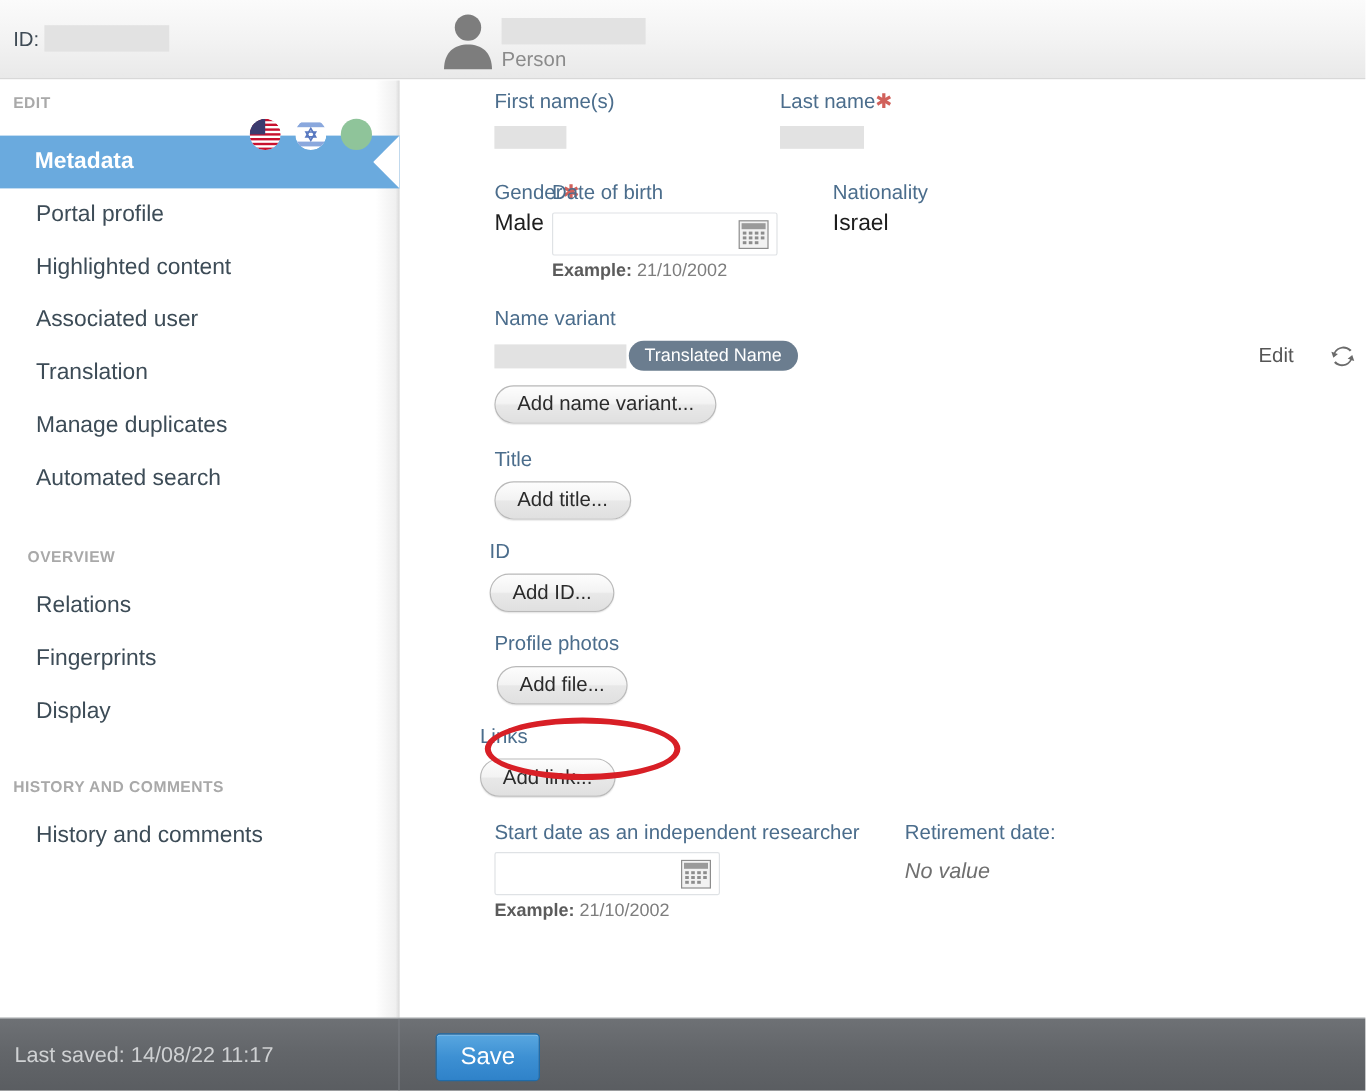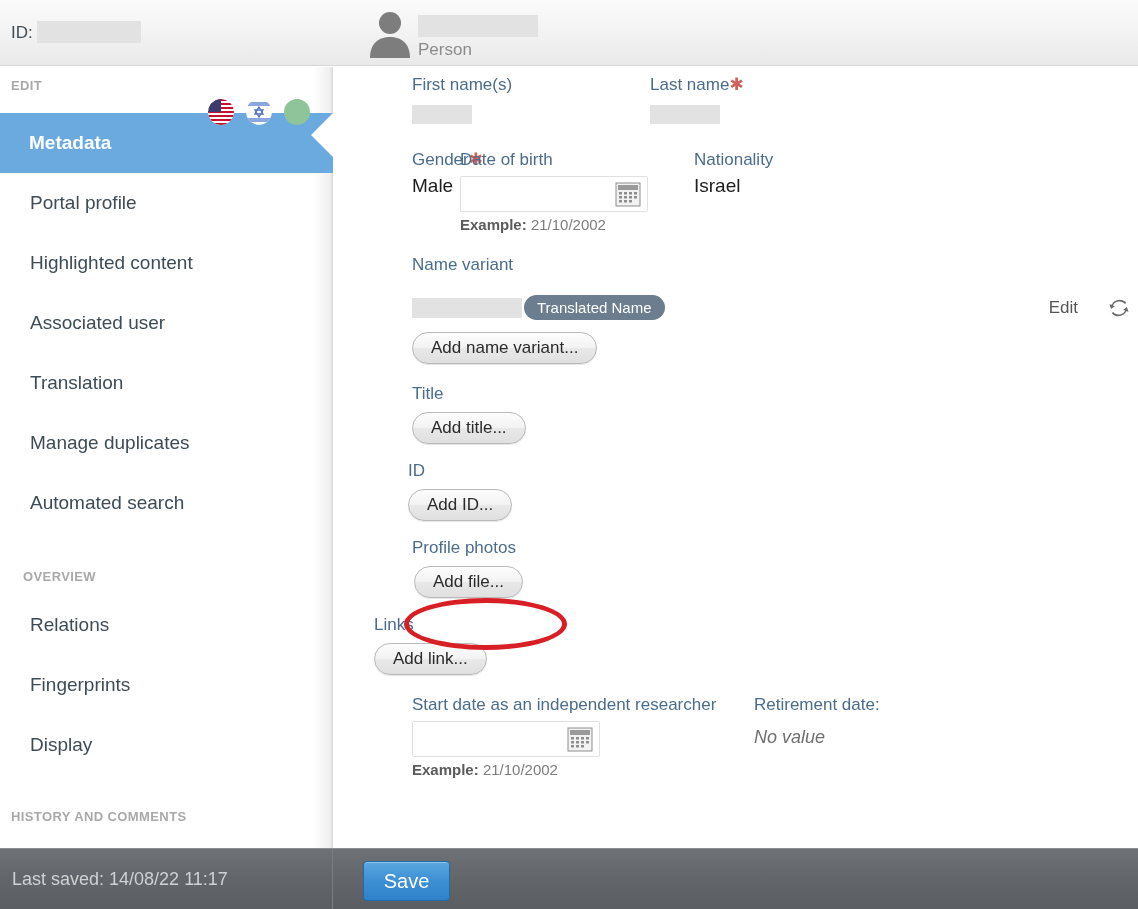--- a/index.html
+++ b/index.html
@@ -59,21 +59,21 @@
   }
   .edit-head-row .side-section-head { position: absolute; left: 11px; top: 11px; }
   .flags { position: absolute; left: 208px; top: 99px; display: flex; gap: 12px; }
   .flag-circle {
     width: 26px; height: 26px; border-radius: 50%;
     overflow: hidden; display: block;
   }
   .green-circle { background: #8fc49a; }
 
   .nav-item {
-    height: 60px; display: flex; align-items: center;
+    height: 44px; display: flex; align-items: center;
     padding-left: 30px; box-sizing: border-box;
     font-size: 19px; color: #3d4c57;
     position: relative;
   }
   .nav-item.active {
     background: #6aaade;
     color: #ffffff;
     font-weight: bold;
     padding-left: 29px;
   }
@@ -336,21 +336,21 @@
         </div>
       </div>
       <div style="width:220px;">
         <div class="field-label">Nationality</div>
         <div class="field-value" style="margin-top:4px;">Israel</div>
       </div>
     </div>
 
     <div style="margin-top:22px; padding-left:78px;">
       <div class="field-label">Name variant</div>
-      <div class="row" style="margin-top:20px; align-items:center;">
+      <div class="row" style="margin-top:8px; align-items:center;">
         <span class="redact" style="width:110px; height:20px;"></span>
         <span class="tag-pill" style="margin-left:2px;">Translated Name</span>
         <span style="flex:1 1 auto;"></span>
         <span class="edit-link" style="margin-right:30px;">Edit</span>
         <svg width="22" height="22" viewBox="0 0 24 24" class="refresh-icon" style="margin-right:8px;">
           <path d="M18.4 7.6 A8 8 0 0 0 5.2 9.2 L7.6 9.8 L3.4 13.2 L1.6 7.8 L3.9 8.4 A10 10 0 0 1 20 6.2 Z" fill="#6b6b6b"></path>
           <path d="M5.6 16.4 A8 8 0 0 0 18.8 14.8 L16.4 14.2 L20.6 10.8 L22.4 16.2 L20.1 15.6 A10 10 0 0 1 4 17.8 Z" fill="#6b6b6b"></path>
         </svg>
       </div>
       <div style="margin-top:12px;">
@@ -372,21 +372,21 @@
       </div>
     </div>
 
     <div style="margin-top:17px; padding-left:78px;">
       <div class="field-label">Profile photos</div>
       <div style="margin-top:8px; padding-left:2px;">
         <span class="pill-btn">Add file...</span>
       </div>
     </div>
 
-    <div style="margin-top:17px; padding-left:40px;">
+    <div style="margin-top:17px; padding-left:66px;">
       <div class="field-label">Links</div>
       <div style="margin-top:8px;">
         <span class="pill-btn">Add link...</span>
       </div>
     </div>
 
     <div class="row" style="margin-top:20px;">
       <div style="width:420px; padding-left:78px; box-sizing:border-box;">
         <div class="field-label">Start date as an independent researcher</div>
         <div class="date-input" style="margin-top:6px;">

